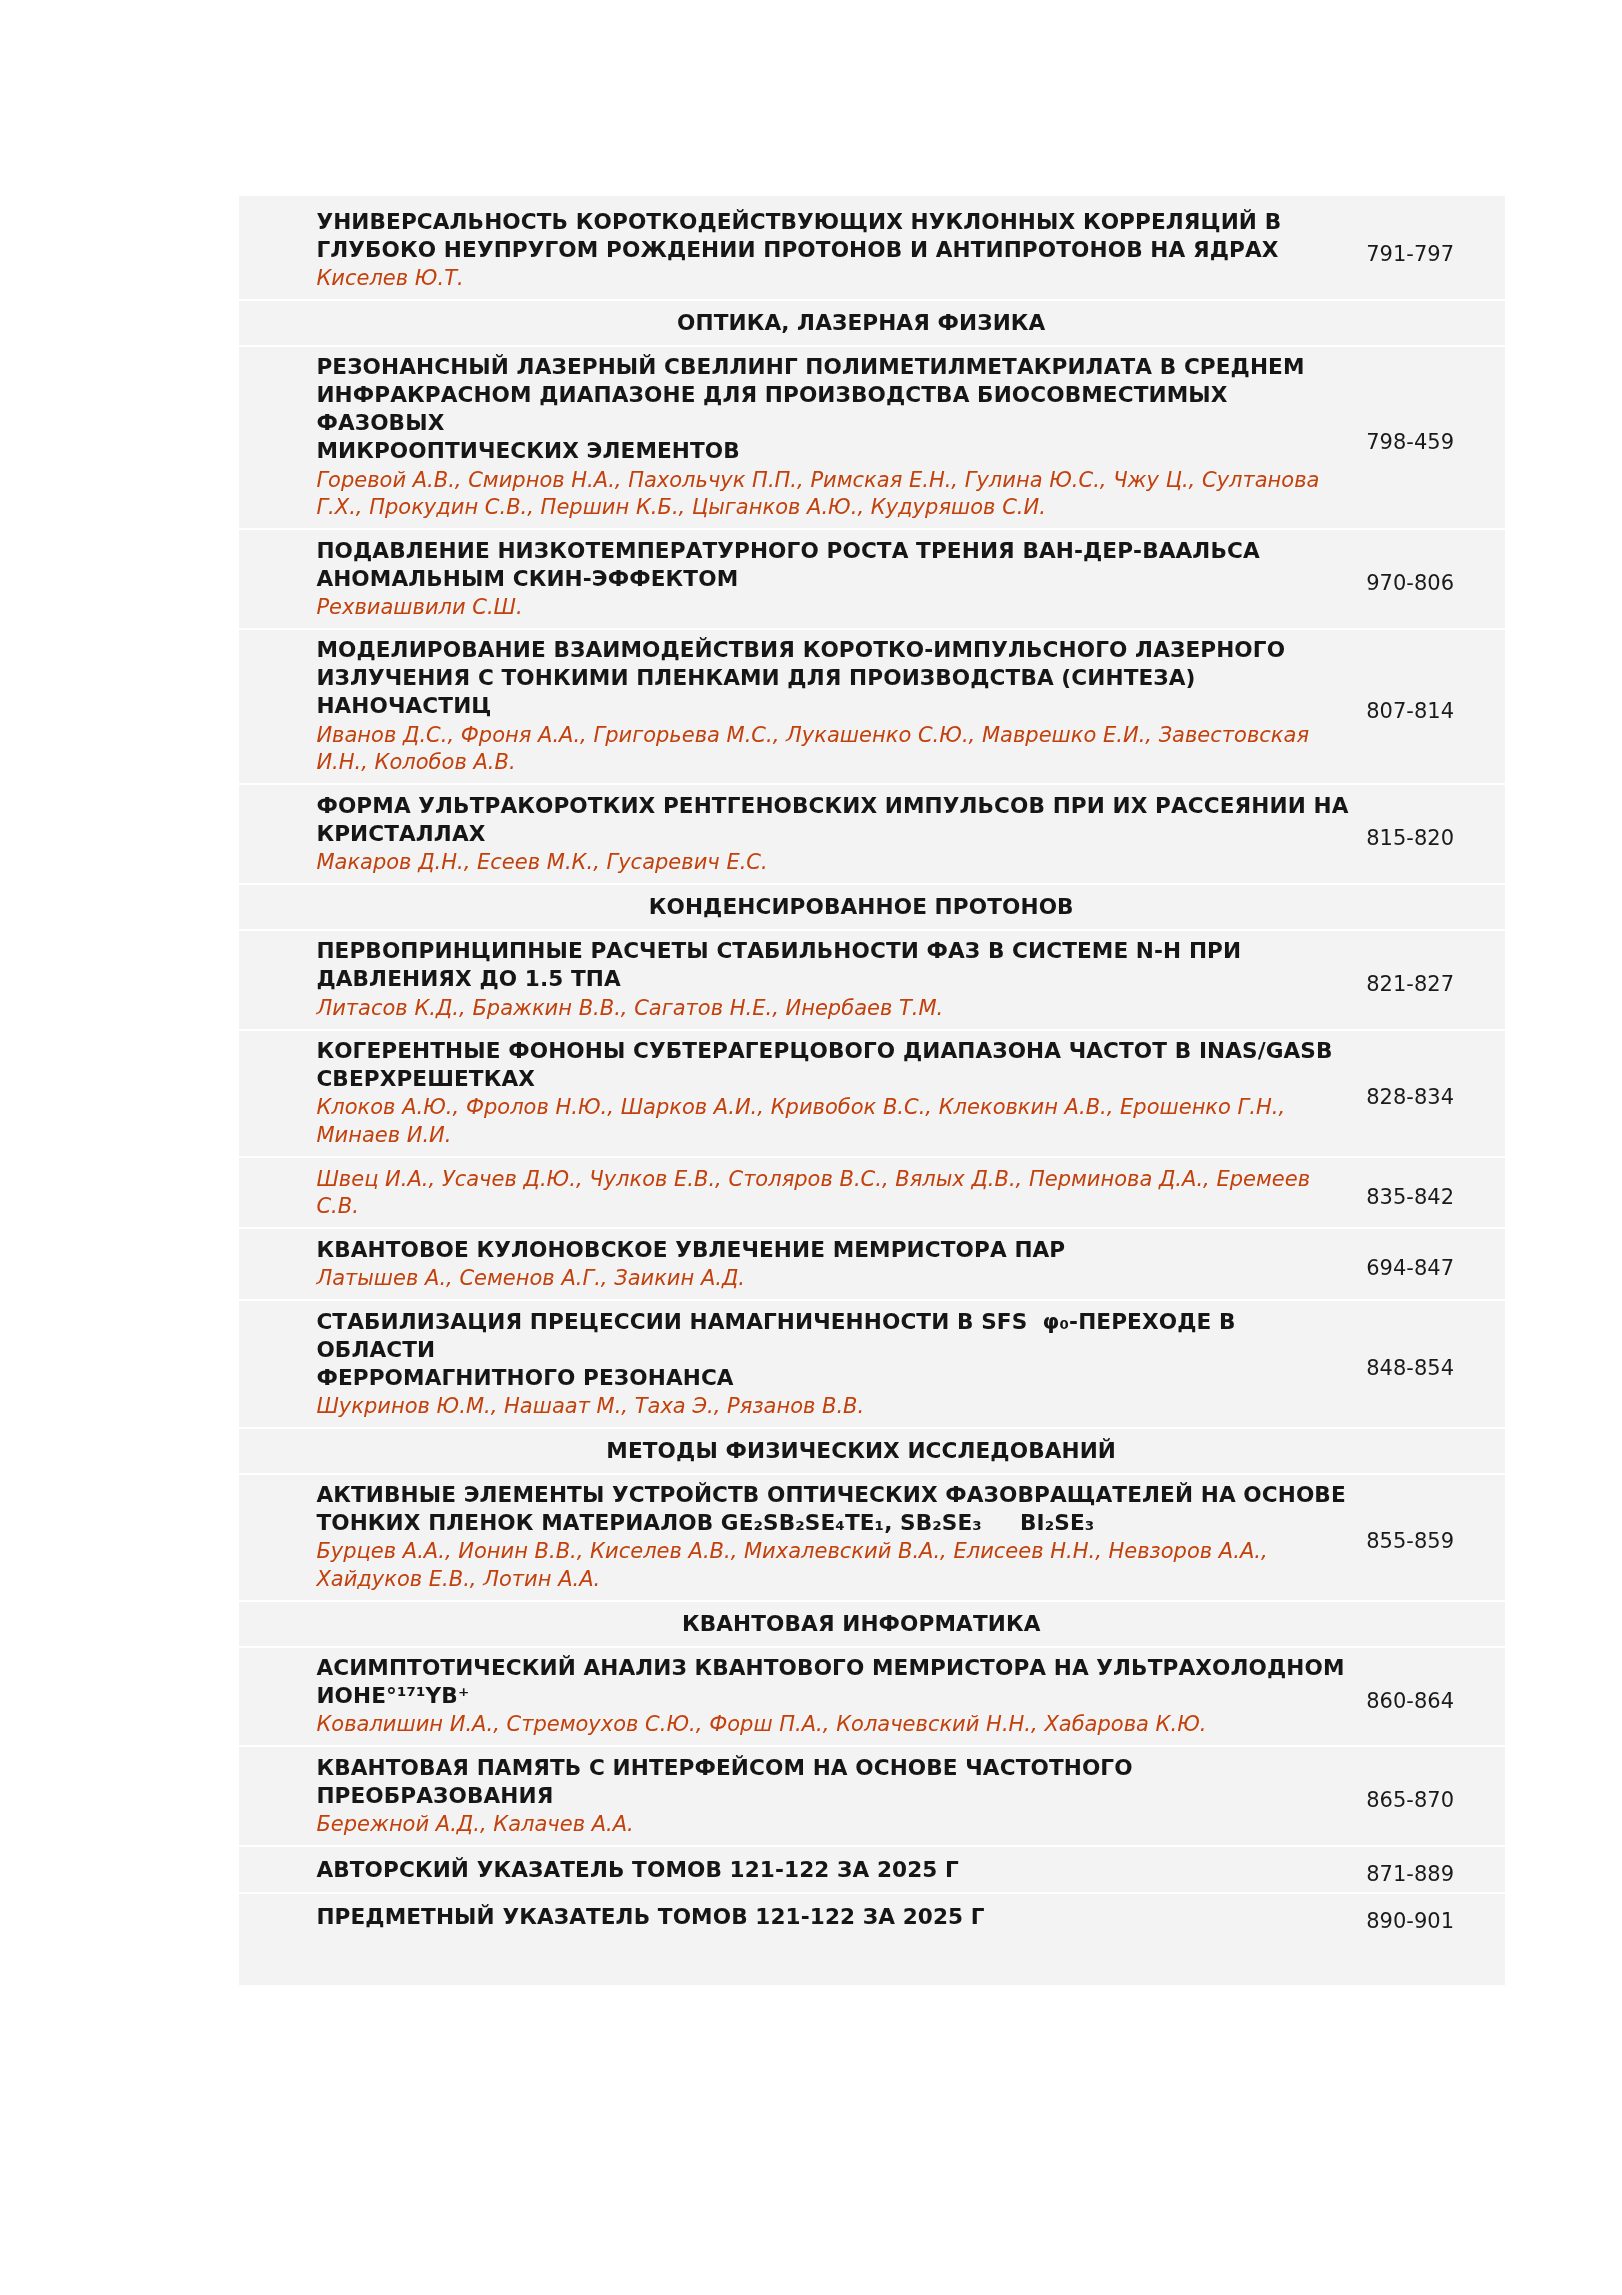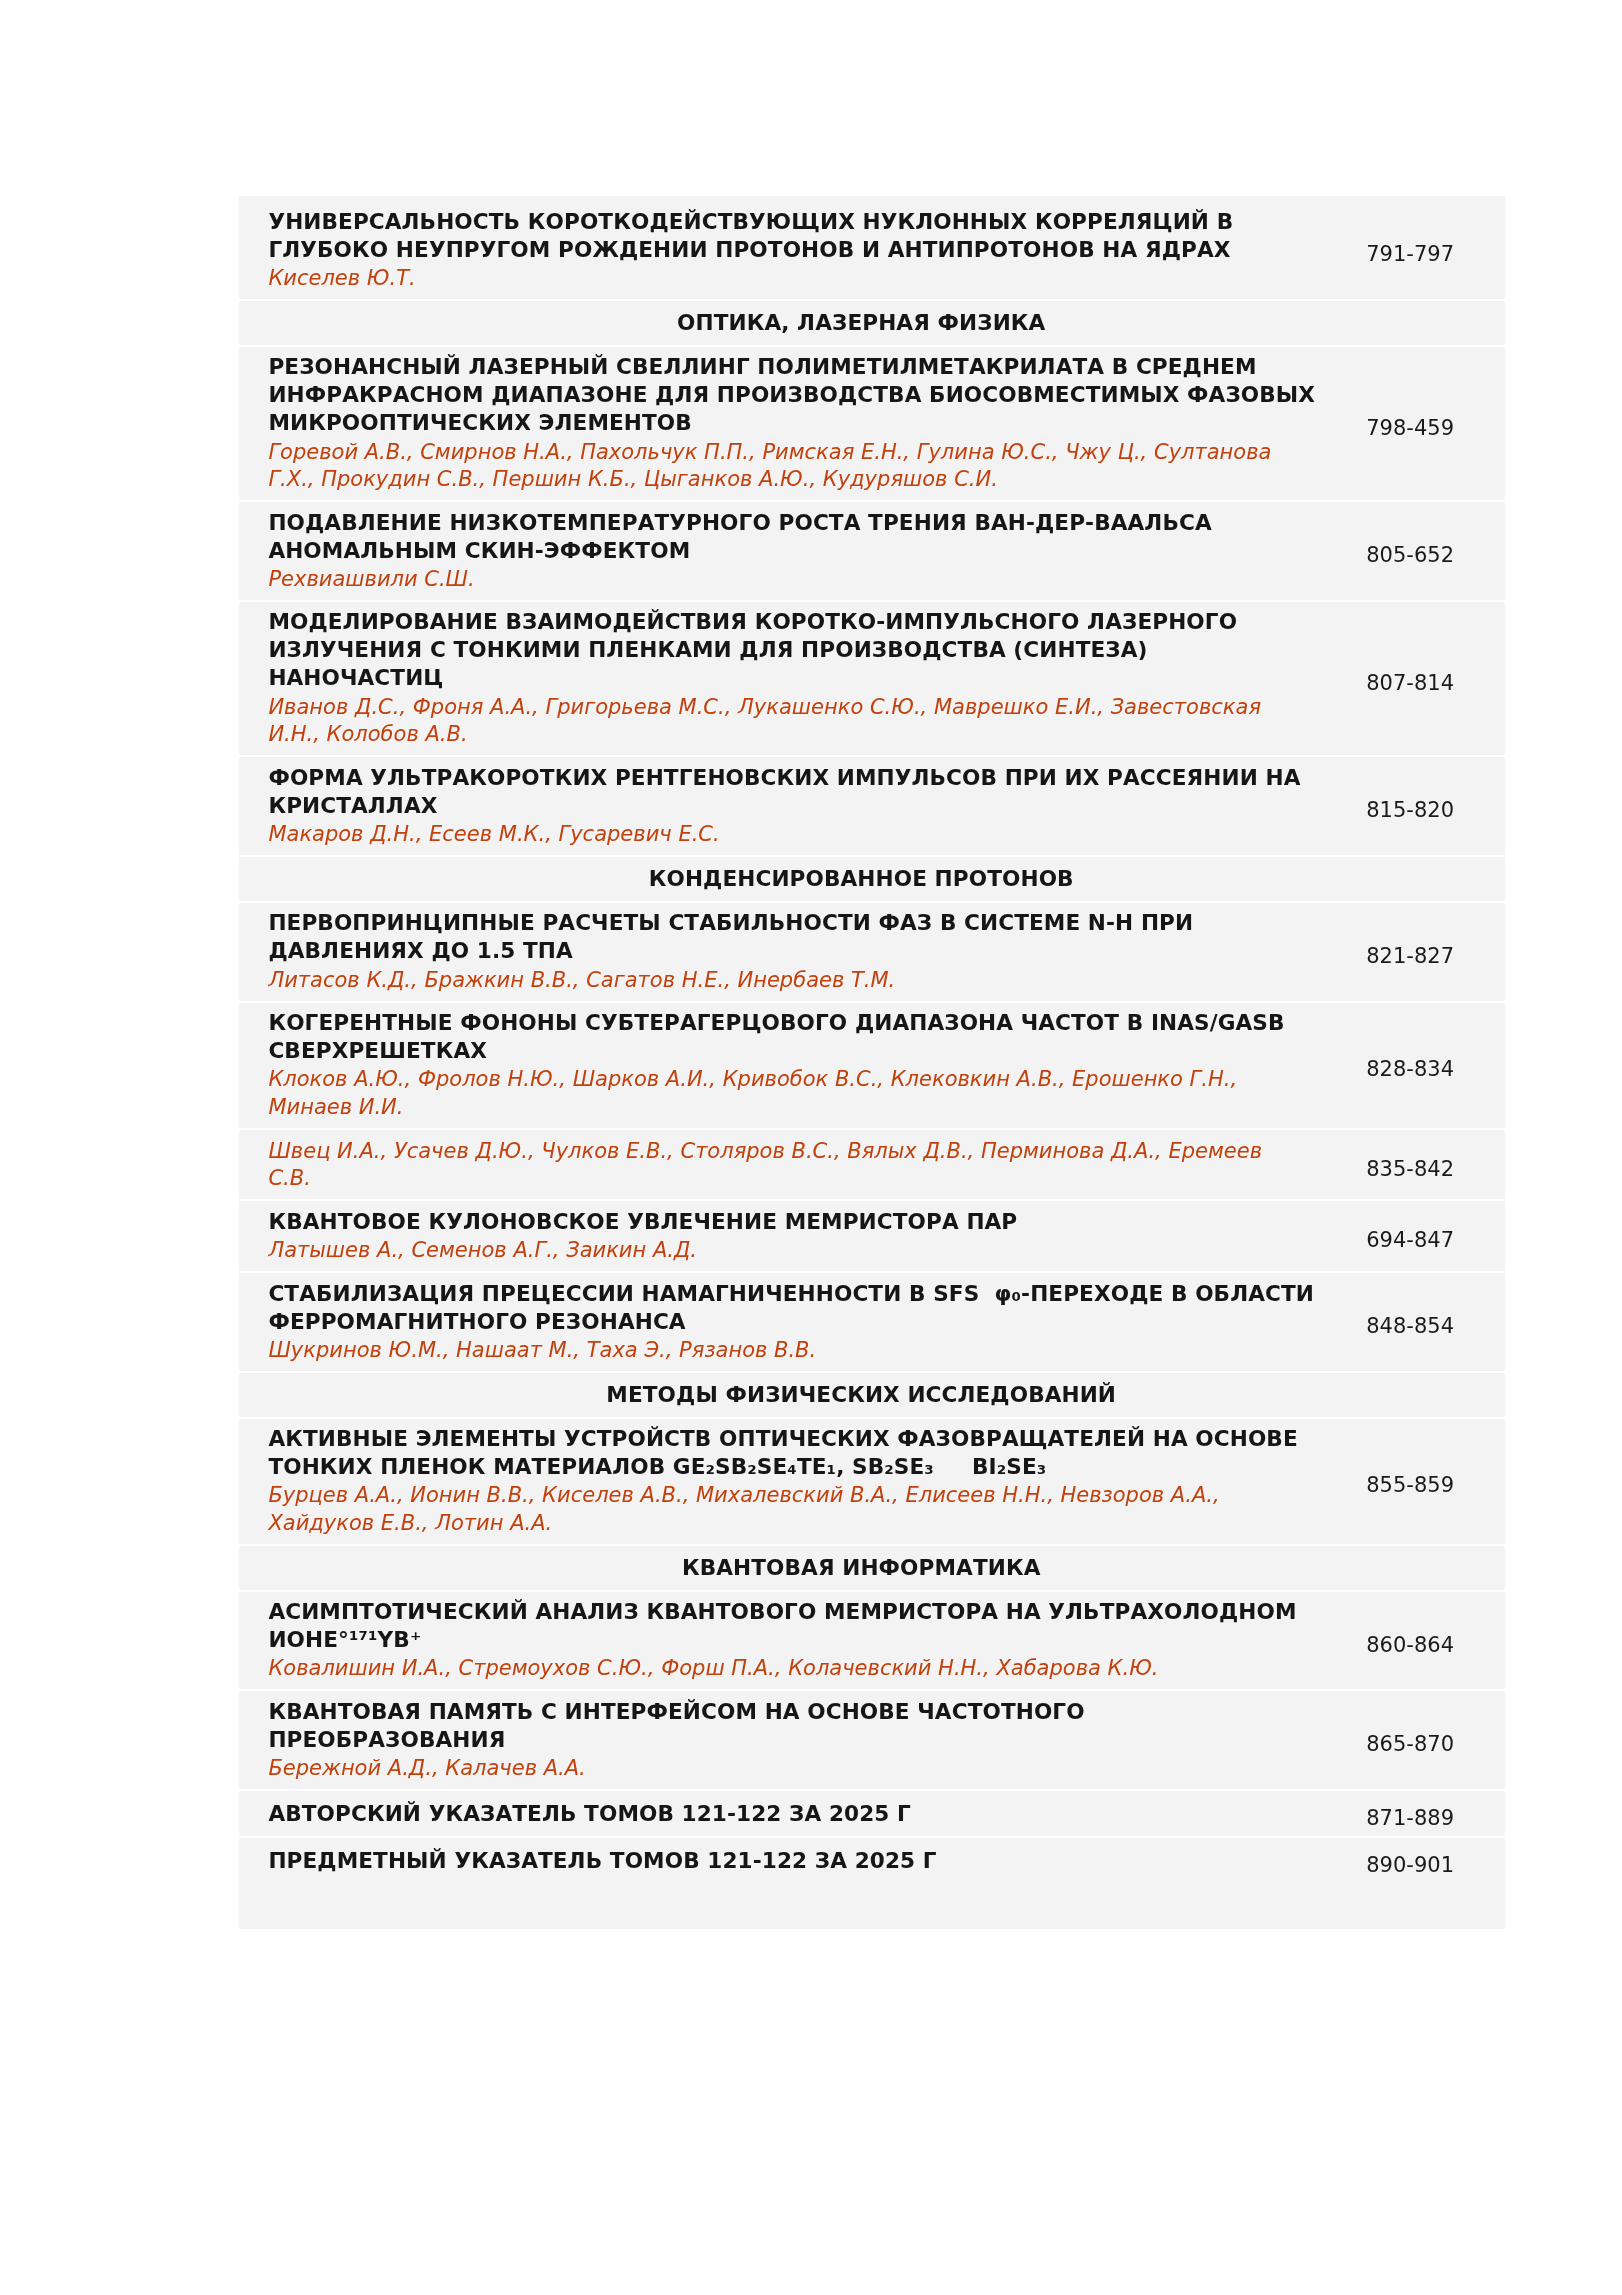--- a/index.html
+++ b/index.html
@@ -31,20 +31,21 @@
   }
   .row + .row {
     border-top: 2.6px solid #ffffff;
   }
   .row.first {
     padding-top: 11.8px;
   }
   .entry-text {
     flex: 1 1 auto;
     max-width: 1099px;
+    margin-left: 48px;
   }
   .entry-title {
     font-weight: bold;
     font-size: 21.6px;
     line-height: 28px;
     white-space: pre-wrap;
     letter-spacing: 0.1px;
   }
   .entry-authors {
     font-style: italic;
@@ -102,21 +103,21 @@
 Г.Х., Прокудин С.В., Першин К.Б., Цыганков А.Ю., Кудуряшов С.И.</div>
       </div>
       <div class="entry-pages">798-459</div>
     </div>
     <div class="row entry-row">
       <div class="entry-text">
         <div class="entry-title">ПОДАВЛЕНИЕ НИЗКОТЕМПЕРАТУРНОГО РОСТА ТРЕНИЯ ВАН-ДЕР-ВААЛЬСА
 АНОМАЛЬНЫМ СКИН-ЭФФЕКТОМ</div>
         <div class="entry-authors">Рехвиашвили С.Ш.</div>
       </div>
-      <div class="entry-pages">805-652</div>
+      <div class="entry-pages">970-806</div>
     </div>
     <div class="row entry-row">
       <div class="entry-text">
         <div class="entry-title">МОДЕЛИРОВАНИЕ ВЗАИМОДЕЙСТВИЯ КОРОТКО-ИМПУЛЬСНОГО ЛАЗЕРНОГО
 ИЗЛУЧЕНИЯ С ТОНКИМИ ПЛЕНКАМИ ДЛЯ ПРОИЗВОДСТВА (СИНТЕЗА)
 НАНОЧАСТИЦ</div>
         <div class="entry-authors">Иванов Д.С., Фроня А.А., Григорьева М.С., Лукашенко С.Ю., Маврешко Е.И., Завестовская
 И.Н., Колобов А.В.</div>
       </div>
       <div class="entry-pages">807-814</div>

